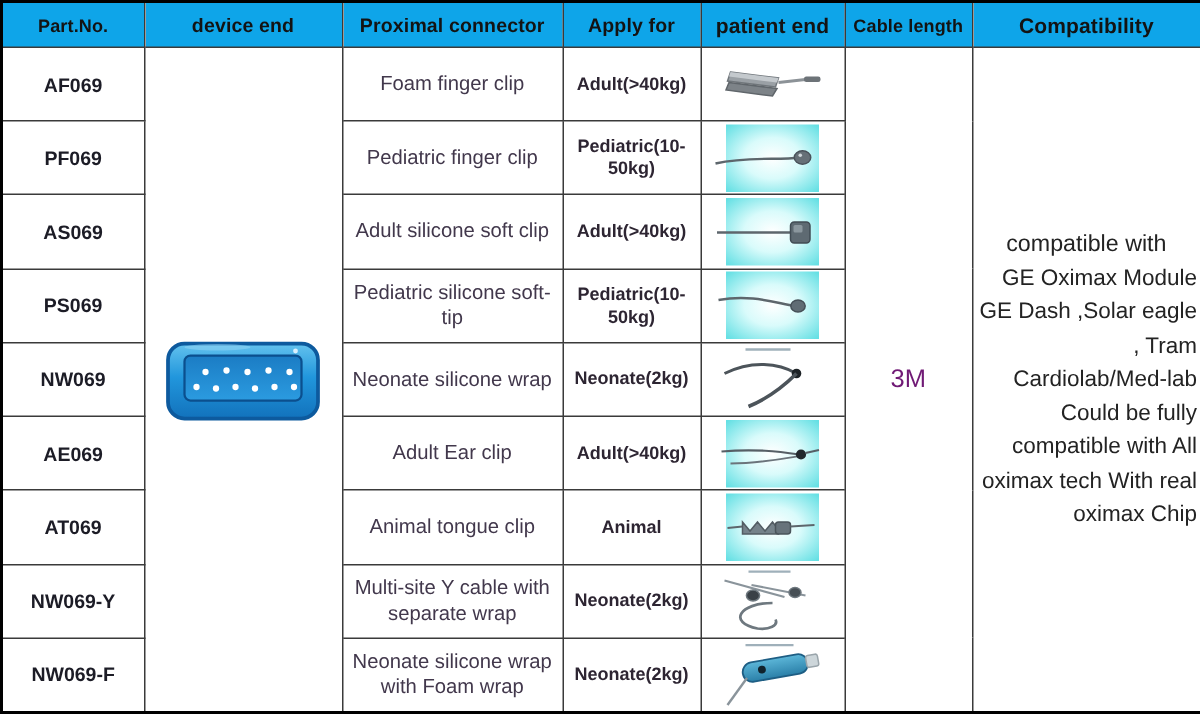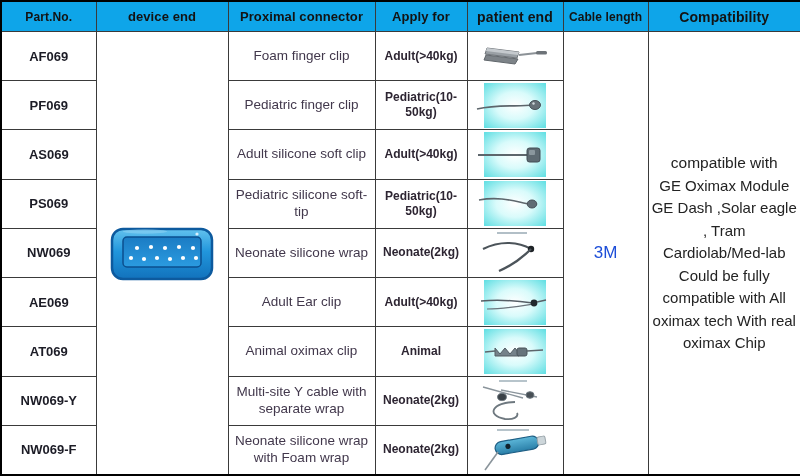--- a/index.html
+++ b/index.html
@@ -6,24 +6,24 @@
   body{width:800px;height:476px;font-family:"Liberation Sans",sans-serif;-webkit-font-smoothing:antialiased;}
   table{border-collapse:collapse;table-layout:fixed;width:800px;height:476px;border:2px solid #000;}
   th,td{border:1px solid #3a3a3a;padding:1px 3px;text-align:center;vertical-align:middle;overflow:hidden;}
   thead th{background:#0ea5e9;color:#131313;font-weight:bold;height:27px;font-size:13px;letter-spacing:.1px;}
   th.th-sm{font-size:12px;}
   th.th-lg{font-size:14px;margin-top:20px;}
   td.partno{font-weight:bold;font-size:13px;color:#1c1c26;}
   td.proximal{font-size:13.5px;color:#42384c;line-height:1.25;}
   td.applyfor{font-size:12px;color:#2d2532;line-height:1.25;font-weight:bold;}
   td.patient{padding:0;background:#fff;}
-  td.cable{font-size:17px;color:#1d4ed8;}
+  td.cable{font-size:17px;color:#701a75;}
   td.compat{font-size:15px;color:#232323;line-height:1.5;padding:0 2px;}
   .compat-title{font-weight:normal;font-size:15.5px;display:block;}
-  .compat-body{display:block;}
+  .compat-body{display:block;text-align:right;}
   tbody tr{height:32px;}
   .imgwrap{display:flex;align-items:center;justify-content:center;width:100%;height:100%;}
 </style>
 </head>
 <body>
 
 <svg width="0" height="0" style="position:absolute" aria-hidden="true">
   <defs>
     <radialGradient id="cyanGrad" cx="50%" cy="50%" r="68%">
       <stop offset="0%" stop-color="#ffffff"></stop>
@@ -187,21 +187,21 @@
             <path d="M16,30 C34,30 50,27 62,25" fill="none" stroke="#6b747b" stroke-width="1.2"></path>
             <circle cx="63" cy="24" r="3.4" fill="#22282d"></circle>
             <line x1="66" y1="23" x2="75" y2="21" stroke="#565f66" stroke-width="1.4"></line>
           </svg>
         </div>
       </td>
     </tr>
 
     <tr>
       <td class="partno">AT069</td>
-      <td class="proximal">Animal oximax clip</td>
+      <td class="proximal">Animal tongue clip</td>
       <td class="applyfor">Animal</td>
       <td class="patient">
         <div class="imgwrap">
           <svg width="88" height="47" viewBox="0 0 88 47">
             <rect x="13" y="1" width="62" height="45" fill="url(#cyanGrad)"></rect>
             <line x1="14" y1="24" x2="24" y2="23" stroke="#5d666c" stroke-width="1.3"></line>
             <path d="M24,20 L29,26 L34,20 L39,26 L44,20 L48,25 L48,28 L24,28 Z" fill="#75828a" stroke="#525c63" stroke-width="1"></path>
             <rect x="46" y="20" width="10" height="8" rx="2" fill="#67737b" stroke="#4a545b" stroke-width="1"></rect>
             <line x1="56" y1="23" x2="72" y2="22" stroke="#5d666c" stroke-width="1.5"></line>
           </svg>

